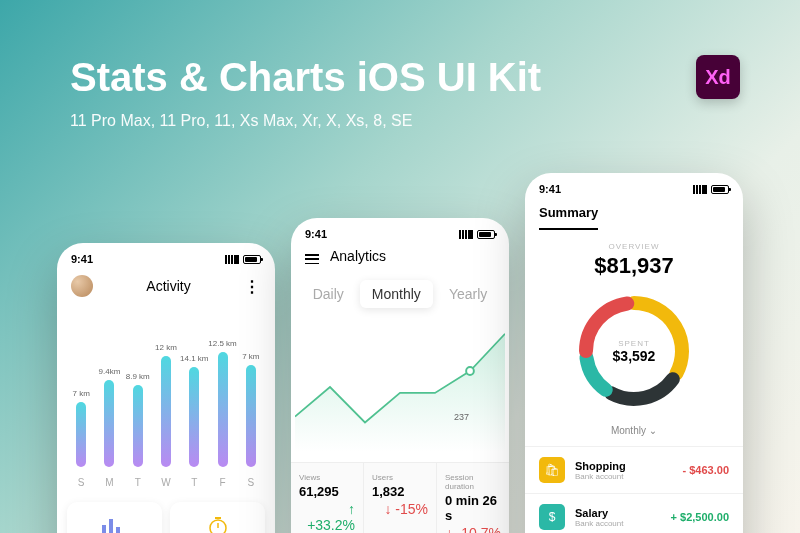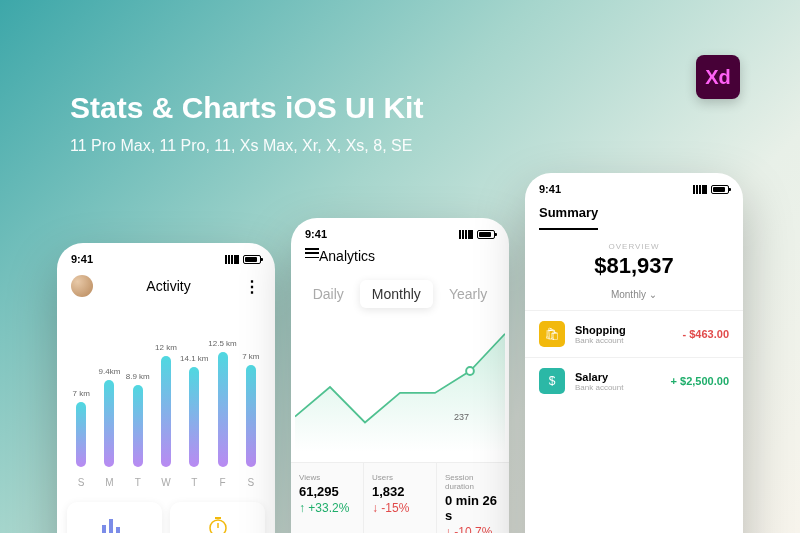--- a/index.html
+++ b/index.html
@@ -3,21 +3,21 @@
 <meta charset="utf-8">
 <style>
 * { margin: 0; padding: 0; box-sizing: border-box; }
 body {
   width: 800px; height: 533px;
   font-family: -apple-system, BlinkMacSystemFont, "Segoe UI", sans-serif;
   background: linear-gradient(135deg, #3da7a9 0%, #a5d5cc 40%, #e8f0e8 70%, #f7f4ec 100%);
   position: relative; overflow: hidden;
 }
 .hero { position: absolute; left: 70px; top: 55px; color: #fff; }
-.hero h1 { font-size: 30px; font-weight: 600; margin-bottom: 12px; margin-top: 36px; }
+.hero h1 { font-size: 40px; font-weight: 600; margin-bottom: 12px; }
 .hero p { font-size: 16px; font-weight: 400; opacity: .95; }
 .xd-badge {
   position: absolute; right: 60px; top: 55px; width: 44px; height: 44px;
   background: #470137; border-radius: 8px; display: flex; align-items: center; justify-content: center;
   box-shadow: 0 4px 12px rgba(0,0,0,.2);
 }
 .xd-badge span { color: #ff61f6; font-weight: 700; font-size: 20px; }
 
 .phones { position: absolute; left: 0; right: 0; bottom: -40px; display: flex; justify-content: center; gap: 16px; align-items: flex-end; }
 .phone {
@@ -44,36 +44,36 @@
 .bars { display:flex; justify-content:space-around; align-items:flex-end; padding: 6px 10px 0; height: 160px; }
 .bar-col { display:flex; flex-direction:column; align-items:center; width: 22px; }
 .bar-label { font-size: 8px; color:#666; margin-bottom: 4px; white-space: nowrap; }
 .bar { width: 10px; border-radius: 5px; background: linear-gradient(to bottom, #4fd8e0, #b98af2); }
 .days { display:flex; justify-content:space-around; padding: 10px 10px 0; }
 .days span { font-size: 10px; color:#aaa; width:22px; text-align:center; }
 .p1-cards { display:flex; gap:8px; padding: 14px 10px 0; }
 .mini-card { flex:1; height: 50px; background:#fff; border-radius:10px; box-shadow:0 2px 8px rgba(0,0,0,.08); display:flex; align-items:center; justify-content:center; }
 
 
-.p2-head { display:flex; align-items:flex-start; gap:0; padding: 4px 14px 8px; }
+.p2-head { display:flex; align-items:flex-end; gap:11px; padding: 4px 14px 8px; }
 .burger { width:14px; height:10px; display:flex; flex-direction:column; justify-content:space-between; }
 .burger span { height:1.5px; background:#000; }
 .p2-title { font-size: 14px; font-weight: 500; }
 .period-tabs { display:flex; justify-content:center; gap:4px; padding: 8px 10px 14px; }
 .ptab { font-size: 14px; color:#aaa; padding: 6px 12px; border-radius: 6px; }
 .ptab.active { background:#fff; box-shadow: 0 2px 8px rgba(0,0,0,.1); color:#333; }
 .line-chart { position: relative; height: 130px; margin: 0 4px; }
 .line-chart svg { width:100%; height:100%; }
 .marker-label { position:absolute; right:36px; bottom:30px; font-size:9px; color:#666; }
 .metrics { display:flex; border-top:1px solid #eee; margin-top:10px; background:#fafafa; }
 .metric { flex:1; padding: 10px 8px; border-right:1px solid #eee; }
 .metric:last-child { border-right:none; }
 .metric-label { font-size: 8px; color:#999; }
 .metric-value { font-size: 13px; font-weight:600; margin: 2px 0; }
-.metric-delta { font-size: 12px; }
+.metric-delta { font-size: 14px; text-align: right; }
 .up { color:#1fae6b; } .down { color:#e14b4b; }
 
 
 .p3-tabs { display:flex; padding: 6px 14px 0; gap: 22px; font-size: 13px; }
 .p3-tab { color:#bbb; padding-bottom: 8px; }
 .p3-tab.active { color:#000; font-weight:600; border-bottom: 2px solid #000; }
 .overview { text-align:center; padding: 12px 12px 4px; }
 .ov-label { font-size: 8px; color:#bbb; letter-spacing: 1px; }
 .ov-amount { font-size: 22px; font-weight: 700; margin-top: 2px; }
 .donut-wrap { display:flex; justify-content:center; padding: 8px 0; position:relative; }
@@ -239,20 +239,32 @@
         <span class="battery"></span>
       </div>
     </div>
     <div class="p3-tabs">
       <div class="p3-tab active">Summary</div>
     </div>
     <div class="overview">
       <div class="ov-label">OVERVIEW</div>
       <div class="ov-amount">$81,937</div>
     </div>
+    <div class="donut-wrap">
+      <svg viewBox="0 0 120 120" id="donut">
+          <path d="M60,12 A48,48 0 0 1 102.38148445722851,82.53463501372275" stroke="#f2b90c" stroke-width="14" fill="none" stroke-linecap="round"></path>
+          <path d="M98.83281572999749,88.21369211003869 A48,48 0 0 1 37.46536498627725,102.38148445722851" stroke="#2d3436" stroke-width="14" fill="none" stroke-linecap="round"></path>
+          <path d="M31.786307889961293,98.83281572999748 A48,48 0 0 1 12.467132700404626,66.68030884608315" stroke="#2bb8a6" stroke-width="14" fill="none" stroke-linecap="round"></path>
+          <path d="M12,60.00000000000001 A48,48 0 0 1 53.319691153916885,12.467132700404619" stroke="#e14b4b" stroke-width="14" fill="none" stroke-linecap="round"></path>
+        </svg>
+      <div class="donut-center">
+        <div class="lbl">SPENT</div>
+        <div class="amt">$3,592</div>
+      </div>
+    </div>
     <div class="period-sel"><span>Monthly</span> <span>⌄</span></div>
     <div class="tx">
       <div class="tx-icon yellow">🛍</div>
       <div class="tx-main">
         <div class="tx-title">Shopping</div>
         <div class="tx-sub">Bank account</div>
       </div>
       <div class="tx-amt neg">- $463.00</div>
     </div>
     <div class="tx">

